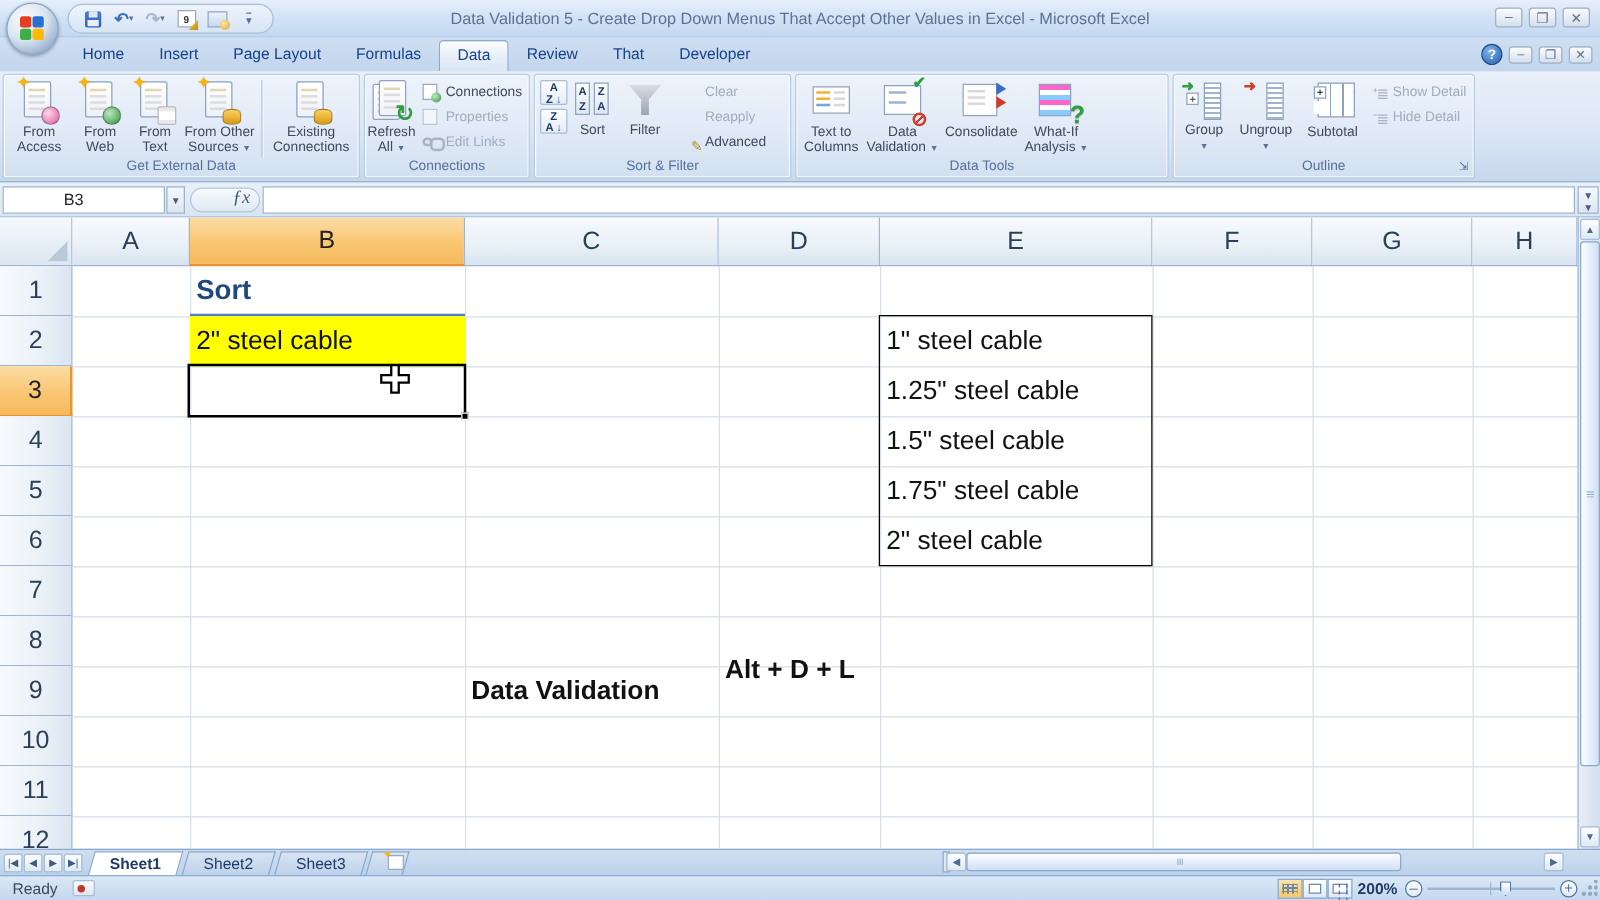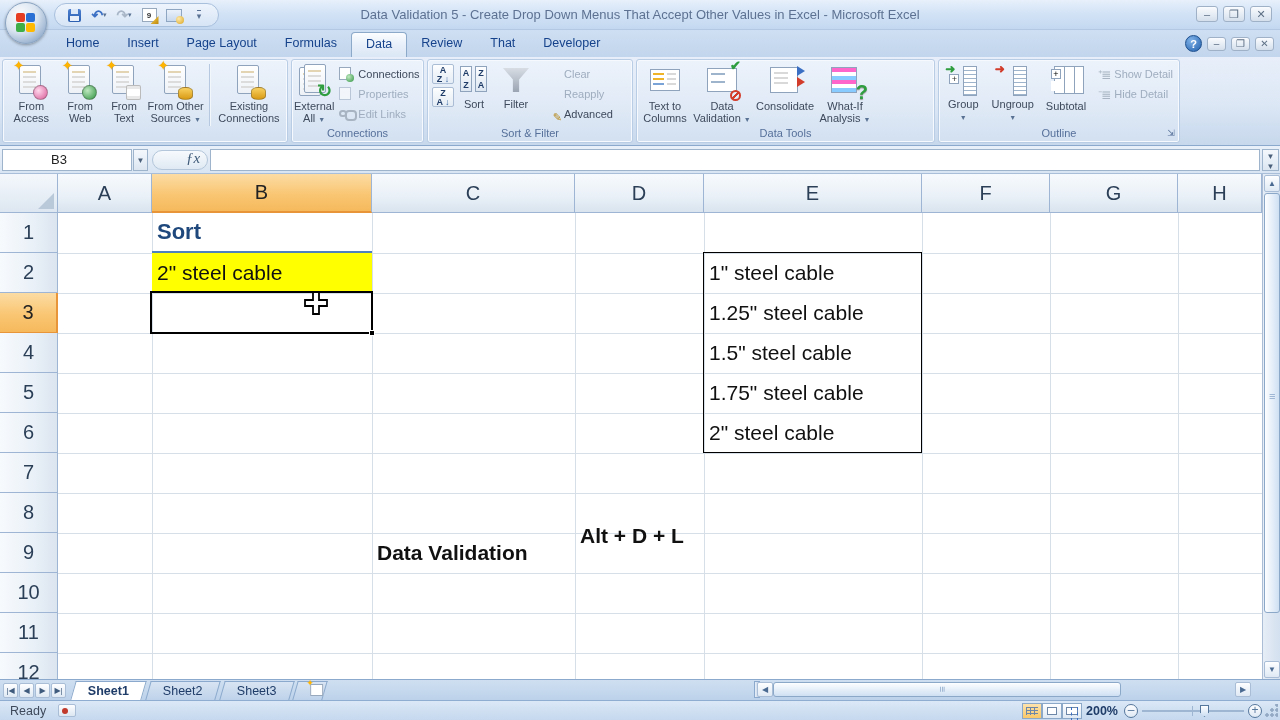--- a/index.html
+++ b/index.html
@@ -321,31 +321,32 @@
         </div>
         <div class="vdiv"></div>
         <div class="rbtn" style="width:74px">
           <div class="i32">
               <span class="docbase"></span>
               <span class="badge b-db"></span>
             </div>
           <div class="lblwrap"><span>Existing Connections</span></div>
         </div>
       </div>
+      <div class="glabel">Get External Data</div>
     </div>
 
     <div class="rgroup" style="left:291px;width:133px;">
       <div class="gbody">
         <div class="rbtn" style="width:48px">
           <div class="i32">
               <span class="docbase" style="left:1px;top:3px;"></span>
               <span class="docbase" style="left:6px;top:0;"></span>
               <span class="refresh-glyph">↻</span>
             </div>
-          <div class="lblwrap"><span>External All</span> <span class="caret">▼</span></div>
+          <div class="lblwrap"><span>Refresh All</span> <span class="caret">▼</span></div>
         </div>
         <div class="scol">
           <div class="sitem">
             <span class="i16">
                 <span class="sheet16"></span>
                 <span class="dot16" style="background:radial-gradient(circle at 35% 35%,#bfe8c0,#2e9440)"></span>
               </span>
             <span>Connections</span>
           </div>
           <div class="sitem disabled">

